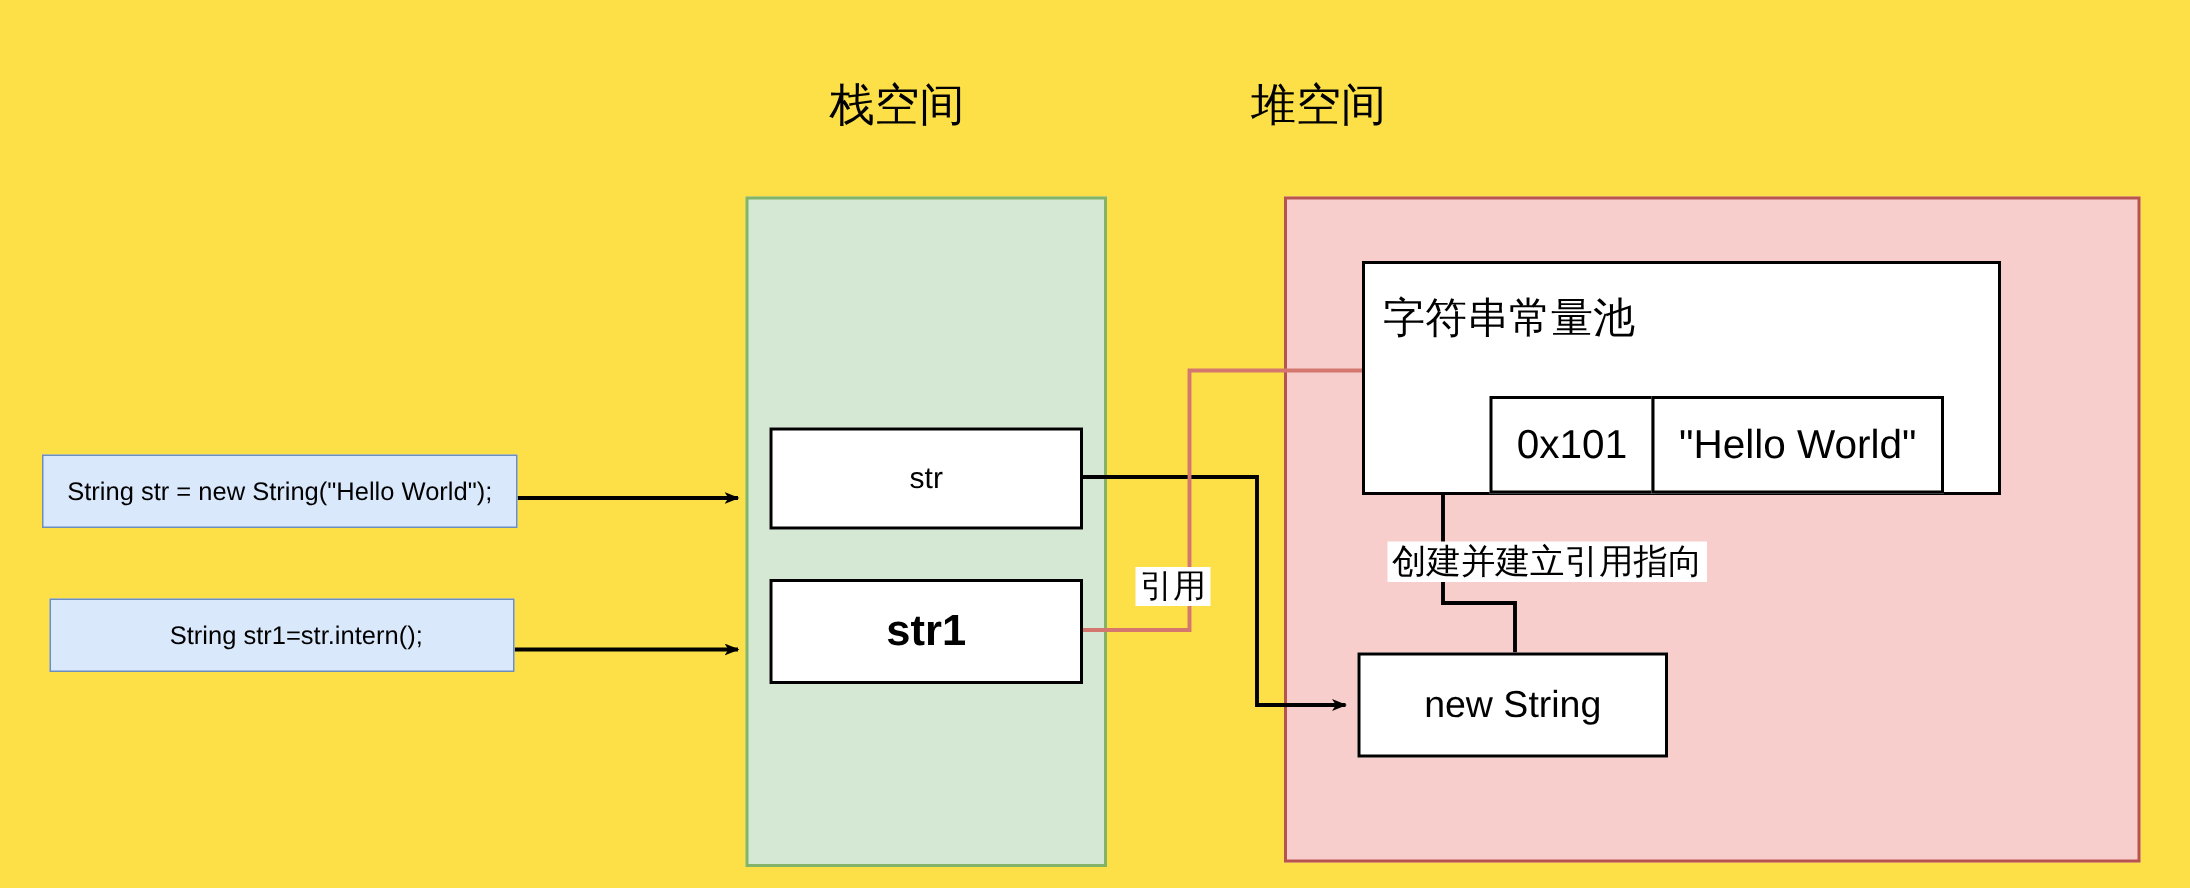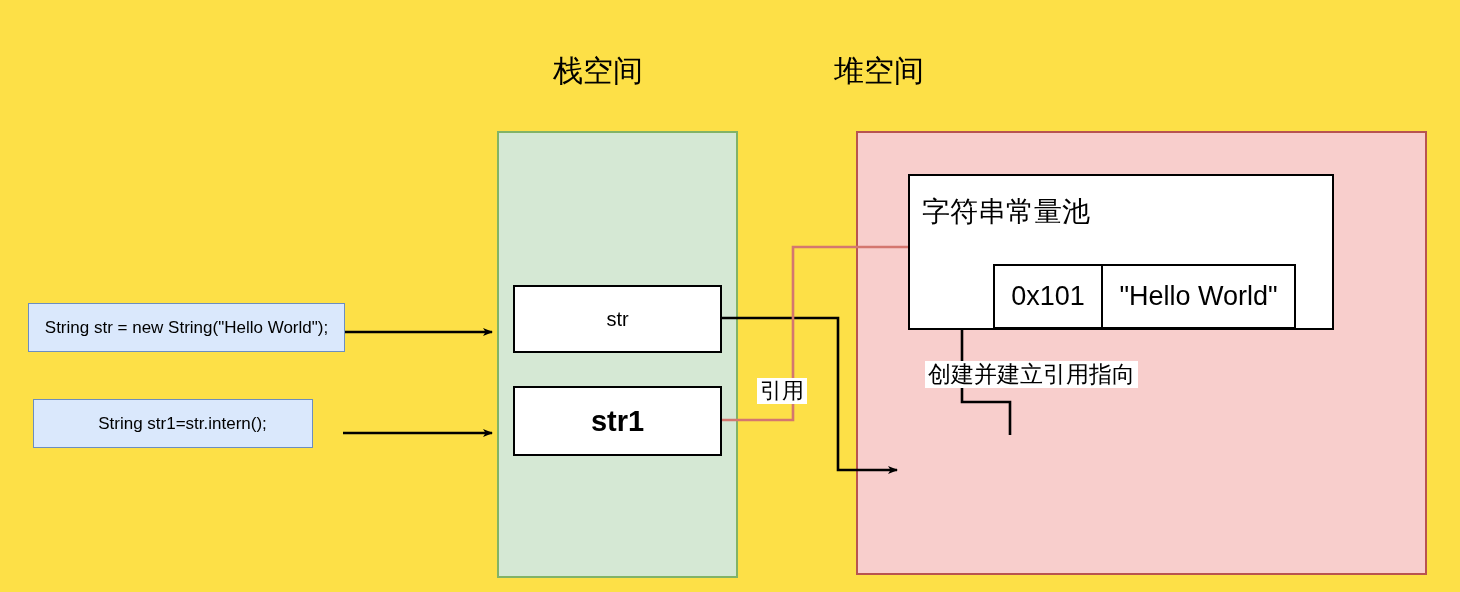--- a/index.html
+++ b/index.html
@@ -57,21 +57,21 @@
     justify-content: center;
     text-align: center;
     background: #dae8fc;
     border: 1.5px solid #6c8ebf;
     color: #000;
     font-size: 17px;
     line-height: 1.25;
     padding: 2px 4px;
   }
   #code-box-1 { left: 28px; top: 303px; width: 317px; height: 49px; }
-  #code-box-2 { left: 33px; top: 399px; width: 280px; height: 49px; padding-left: 23px; }
+  #code-box-2 { left: 33px; top: 399px; width: 310px; height: 49px; padding-left: 23px; }
 
   #str-node  { left: 513px; top: 285px; width: 209px; height: 68px; font-size: 20px; }
   #str1-node { left: 513px; top: 386px; width: 209px; height: 70px; font-size: 29px; font-weight: bold; }
 
   #pool-box {
     position: absolute;
     left: 908px; top: 174px; width: 426px; height: 156px;
     background: #ffffff;
     border: 2.5px solid #000;
   }
@@ -143,17 +143,18 @@
   <div class="code-box" id="code-box-2">String str1=str.intern();</div>
 
   <div class="node" id="str-node">str</div>
   <div class="node" id="str1-node">str1</div>
 
   <div id="pool-box"></div>
   <div id="pool-title">字符串常量池</div>
   <div class="node" id="pool-cell-addr">0x101</div>
   <div class="node" id="pool-cell-value">"Hello World"</div>
 
+  <div class="node" id="new-string-node">new String</div>
 
   <div class="edge-label" id="label-reference">引用</div>
   <div class="edge-label" id="label-create">创建并建立引用指向</div>
 
 </div>
 
 </body></html>

